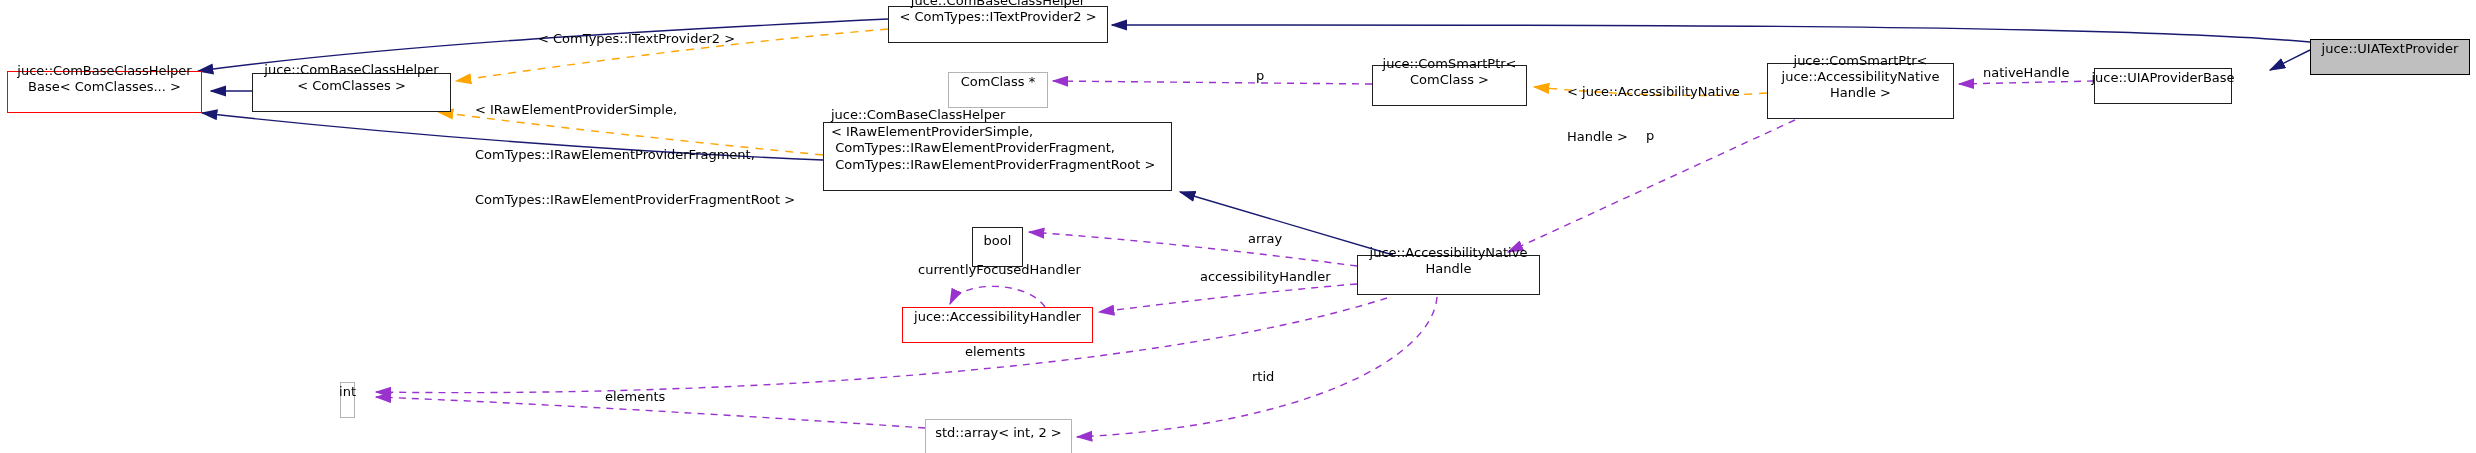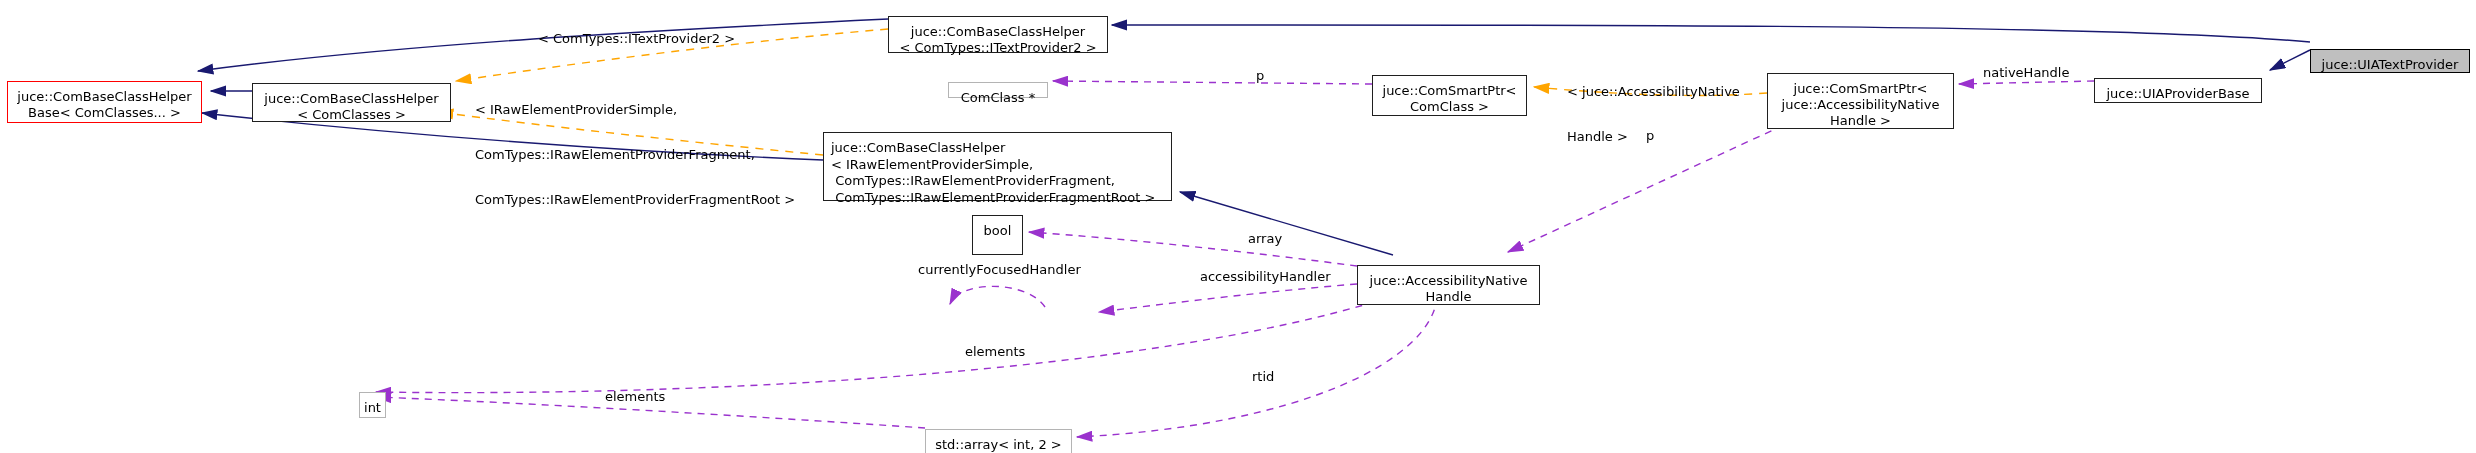--- a/index.html
+++ b/index.html
@@ -9,22 +9,22 @@
     font-family:"DejaVu Sans","Liberation Sans",sans-serif;
     font-size:13px;color:var(--c-text,#000);
   }
   svg.edges{position:absolute;left:0;top:0;pointer-events:none;}
   path.inh{stroke:var(--c-inh,#191970);fill:none;stroke-width:1.4;}
   path.tpl{stroke:var(--c-tpl,#ffa500);fill:none;stroke-width:1.4;stroke-dasharray:8 7;}
   path.use{stroke:var(--c-use,#9a32cd);fill:none;stroke-width:1.4;stroke-dasharray:7 6;}
   .node{
     position:absolute;box-sizing:border-box;background:#fff;
     border:1.5px solid var(--c-border,#1f1f1f);
-    display:flex;flex-direction:column;justify-content:flex-start;align-items:center;
-    text-align:center;line-height:16px;padding:7px 4px;white-space:pre;margin-top:10px;
+    display:flex;flex-direction:column;justify-content:flex-end;align-items:center;
+    text-align:center;line-height:16px;padding:17px 4px;white-space:pre;
   }
   .node.red{border:1.8px solid var(--c-red,#ff0000);}
   .node.ext{border:1.4px solid var(--c-ext,#b4b4b4);}
   .node.current{background:var(--c-cur,#bfbfbf);border:1.6px solid #000;}
   .node.leftalign{align-items:flex-start;text-align:left;padding-left:7px;line-height:16.5px;}
   .elabel{position:absolute;white-space:pre;line-height:15px;}
   .elabel.center{}
 </style>
 </head>
 <body>
@@ -96,39 +96,42 @@
     <span>juce::ComSmartPtr&lt;</span>
     <span>ComClass &gt;</span>
   </div>
 
   <div class="node" style="left:1767px;top:63px;width:187px;height:56px">
     <span>juce::ComSmartPtr&lt;</span>
     <span>juce::AccessibilityNative</span>
     <span>Handle &gt;</span>
   </div>
 
-  <div class="node" style="left:2094px;top:68px;width:168px;height:25px">
+  <div class="node" style="left:2094px;top:68px;width:138px;height:25px">
     <span>juce::UIAProviderBase</span>
   </div>
 
   <div class="node current" style="left:2310px;top:39px;width:160px;height:24px">
     <span>juce::UIATextProvider</span>
   </div>
 
-  <div class="node" style="left:972px;top:205px;width:51px;height:40px">
+  <div class="node" style="left:972px;top:227px;width:51px;height:40px">
     <span>bool</span>
   </div>
 
+  <div class="node red" style="left:902px;top:307px;width:191px;height:25px">
+    <span>juce::AccessibilityHandler</span>
+  </div>
 
   <div class="node" style="left:1357px;top:255px;width:183px;height:40px">
     <span>juce::AccessibilityNative</span>
     <span>Handle</span>
   </div>
 
-  <div class="node ext" style="left:359px;top:382px;width:27px;height:26px">
+  <div class="node ext" style="left:340px;top:382px;width:15px;height:26px">
     <span>int</span>
   </div>
 
   <div class="node ext" style="left:925px;top:419px;width:147px;height:40px">
     <span>std::array&lt; int, 2 &gt;</span>
   </div>
 
   <span class="elabel" style="left:538px;top:31px">&lt; ComTypes::ITextProvider2 &gt;</span>
 
   <div class="elabel" style="left:475px;top:72px">

